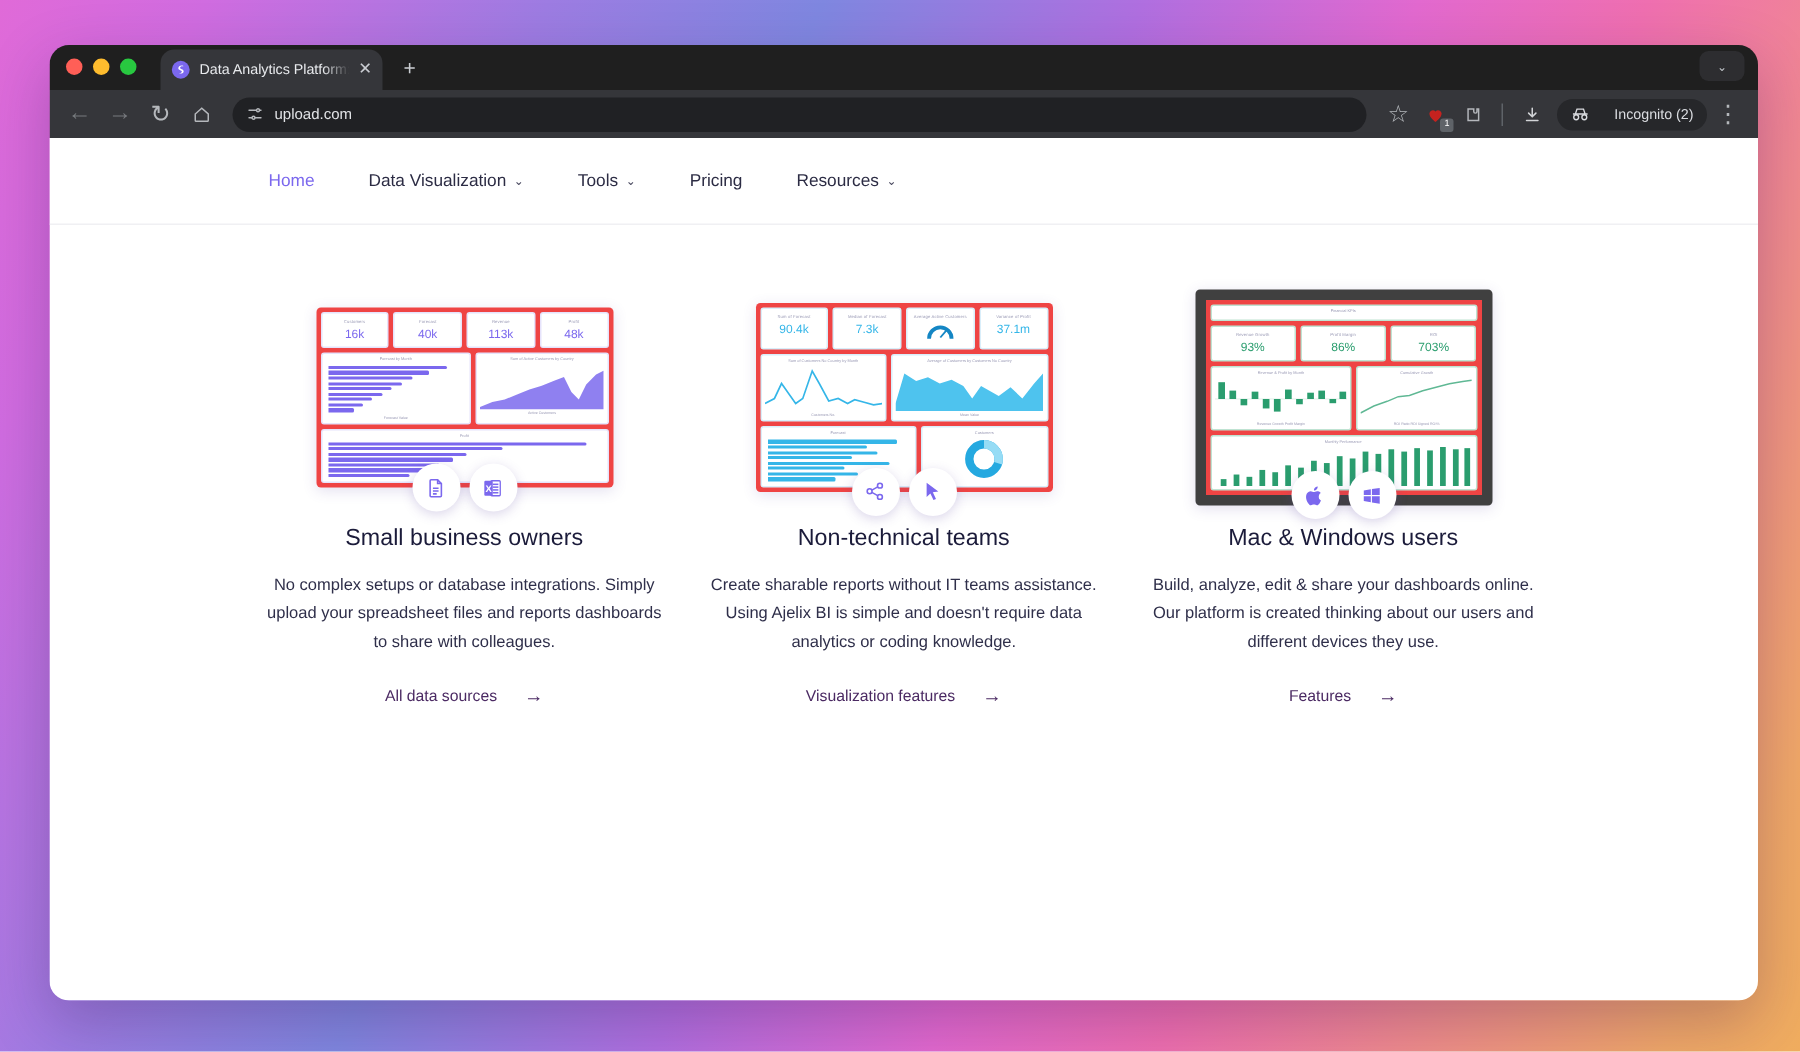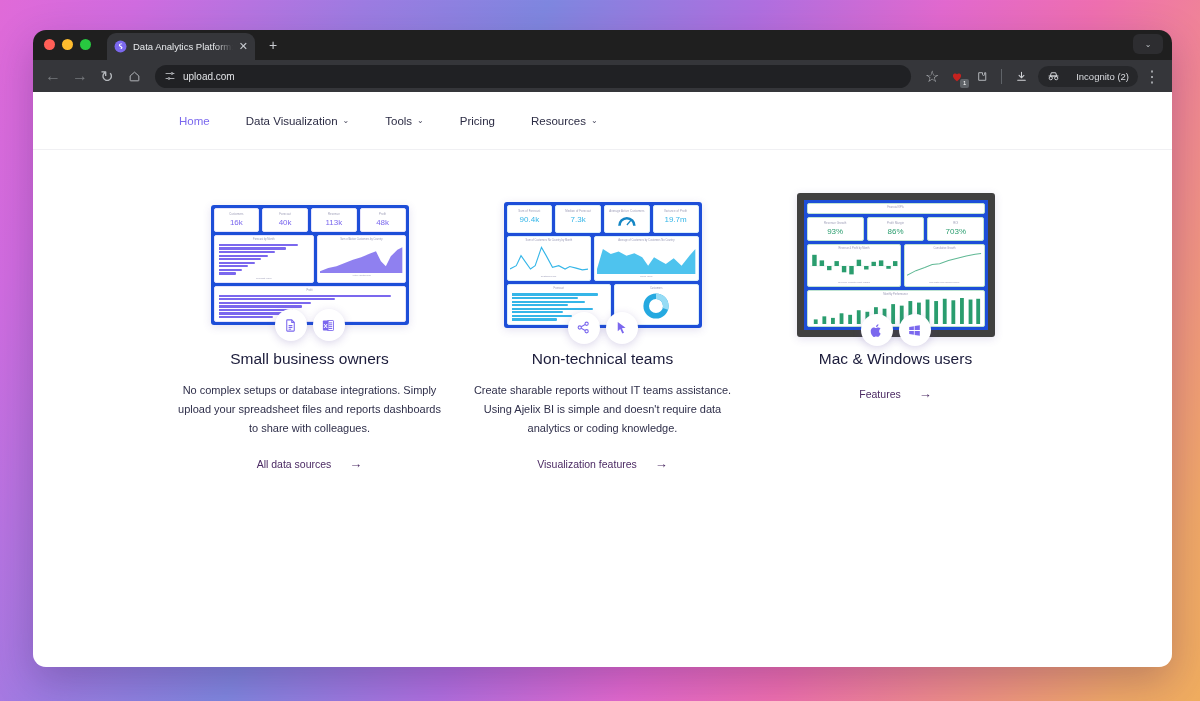--- a/index.html
+++ b/index.html
@@ -118,21 +118,21 @@
     padding: 0 12px;
   }
   .cta {
     margin-top: 18px; display: inline-flex; align-items: center; gap: 18px;
     font-size: 10.5px; color: #4b2a63;
   }
   .cta .arrow { font-size: 13px; }
 
   
   .dash {
-    width: 198px; background: #1d4ed8; border-radius: 3px;
+    width: 198px; background: #ef4444; border-radius: 3px;
     box-shadow: 0 2px 9px rgba(90,70,160,.16);
     padding: 3px; position: relative;
   }
   .kpi-row { display: flex; gap: 3px; }
   .kpi {
     flex: 1; border: 1px solid var(--ln); border-radius: 2px;
     padding: 3px 1px 4px; text-align: center; background: #fff;
   }
   .kpi .k-lab { font-size: 2.8px; color: #9a9ab5; letter-spacing: .1px; }
   .kpi .k-val { font-size: 8px; color: var(--ac); margin-top: 2px; }
@@ -359,21 +359,21 @@
               </div>
               <div class="kpi">
                 <div class="k-lab">Average Active Customers</div>
                 <svg width="100%" height="15" viewBox="0 0 30 20">
                   <path d="M5 17a10 10 0 1 1 20 0" fill="none" stroke="#1486c4" stroke-width="3.4"></path>
                   <path d="M15 16 21 9" stroke="#1486c4" stroke-width="1.6"></path>
                 </svg>
               </div>
               <div class="kpi">
                 <div class="k-lab">Variance of Profit</div>
-                <div class="k-val">19.7m</div>
+                <div class="k-val">37.1m</div>
               </div>
             </div>
             <div class="panel-row">
               <div class="panel" style="flex:1">
                 <div class="p-title">Sum of Customers No Country by Month</div>
                 <svg width="100%" height="30" viewBox="0 0 100 36" preserveAspectRatio="none">
                   <polyline points="0,30 8,26 14,14 20,22 26,30 32,26 40,4 46,14 54,28 62,26 70,30 76,27 84,29 92,31 100,30" fill="none" stroke="#35b6e8" stroke-width="1.4"></polyline>
                 </svg>
                 <div class="p-legend">Customers No.</div>
               </div>
@@ -518,20 +518,21 @@
               </div>
               <div class="badge">
                 <svg width="15" height="15" viewBox="0 0 24 24" fill="#7b68ee">
                   <path d="M3.5 6.3 11 5.1v6.2H3.5zM12.2 4.9l8.3-1.3v7.7h-8.3zM3.5 12.6H11v6.2l-7.5-1.2zM12.2 12.6h8.3v7.8l-8.3-1.3z"></path>
                 </svg>
               </div>
             </div>
           </div>
         </div>
         <h3>Mac &amp; Windows users</h3>
+        <p>Build, analyze, edit &amp; share your dashboards online. Our platform is created thinking about our users and different devices they use.</p>
         <span class="cta">
           <span>Features</span>
           <span class="arrow">→</span>
         </span>
       </div>
 
     </div>
   </div>
 </div>
 

